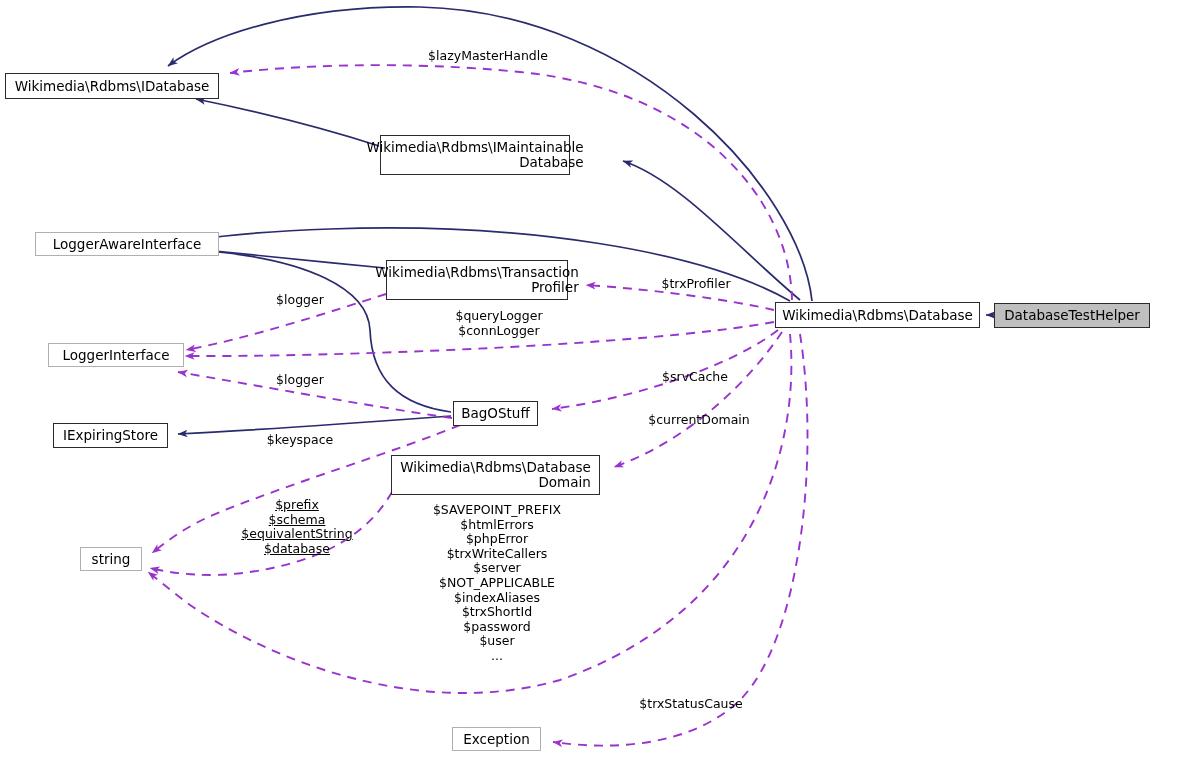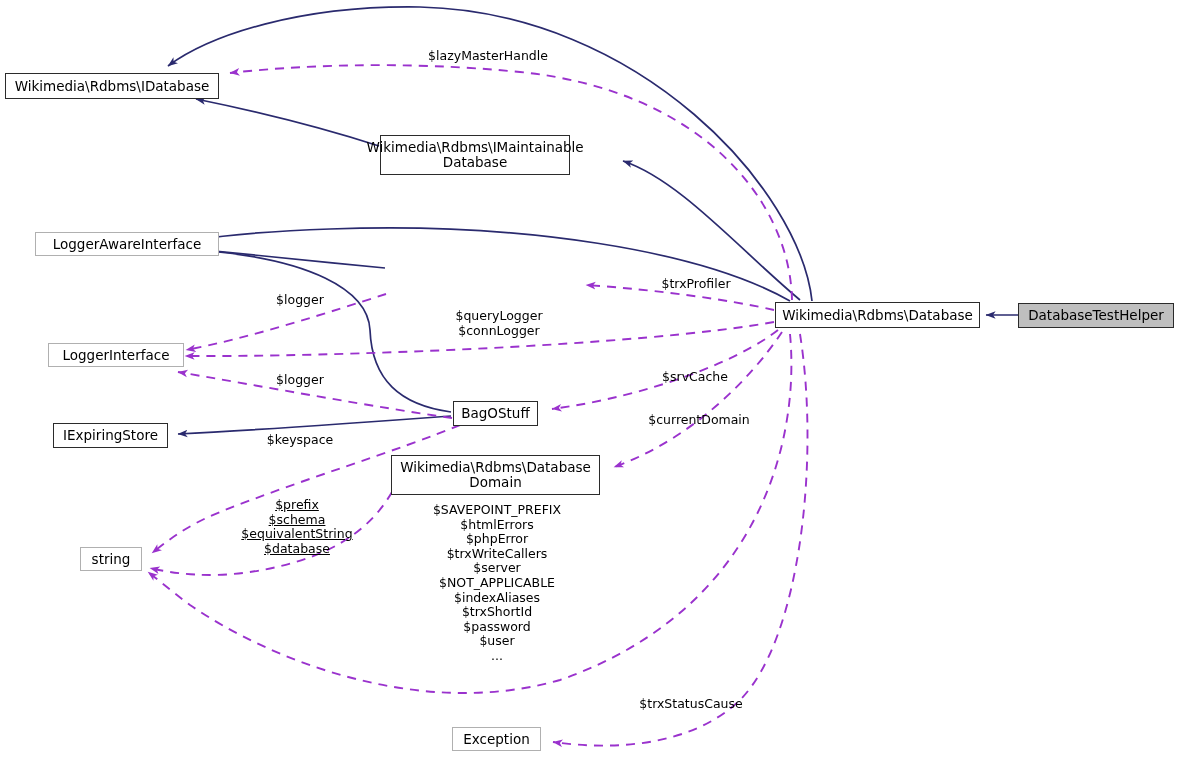--- a/index.html
+++ b/index.html
@@ -7,21 +7,21 @@
        font-family:"DejaVu Sans","Liberation Sans",sans-serif;}
   #diagram{position:relative;width:1188px;height:759px;}
   svg.edges{position:absolute;left:0;top:0;width:1188px;height:759px;}
 
   .node{position:absolute;box-sizing:border-box;display:flex;
         align-items:center;justify-content:center;text-align:center;
         font-size:13.5px;line-height:15px;color:#000000;background:#ffffff;}
   .node.solid{border:1.5px solid #2b2b2b;}
   .node.light{border:1px solid #b0b0b0;}
   .node.current{border:1.5px solid #2b2b2b;background:#bfbfbf;}
-  .node span{display:block;padding:0 6px;}
+  .node span{display:block;padding:0 6px;text-align:right;}
 
   .elabel{position:absolute;font-size:12.5px;line-height:14.6px;
           color:#000000;text-align:center;white-space:pre;
           transform:translateX(-50%);}
 </style>
 </head>
 <body>
 
 <div id="diagram">
 
@@ -66,26 +66,29 @@
   </div>
 
   <div class="node solid" style="left:380px;top:135px;width:190px;height:40px;">
     <span>Wikimedia\Rdbms\IMaintainable<br>Database</span>
   </div>
 
   <div class="node light" style="left:27px;top:232px;width:184px;height:24px;margin-left:8px;">
     <span>LoggerAwareInterface</span>
   </div>
 
+  <div class="node solid" style="left:386px;top:260px;width:182px;height:40px;">
+    <span>Wikimedia\Rdbms\Transaction<br>Profiler</span>
+  </div>
 
   <div class="node solid" style="left:775px;top:302px;width:205px;height:26px;">
     <span>Wikimedia\Rdbms\Database</span>
   </div>
 
-  <div class="node current" style="left:1018px;top:303px;width:156px;height:25px;">
+  <div class="node current" style="left:994px;top:303px;width:156px;height:25px;">
     <span>DatabaseTestHelper</span>
   </div>
 
   <div class="node light" style="left:48px;top:343px;width:136px;height:24px;">
     <span>LoggerInterface</span>
   </div>
 
   <div class="node solid" style="left:453px;top:401px;width:85px;height:25px;">
     <span>BagOStuff</span>
   </div>

